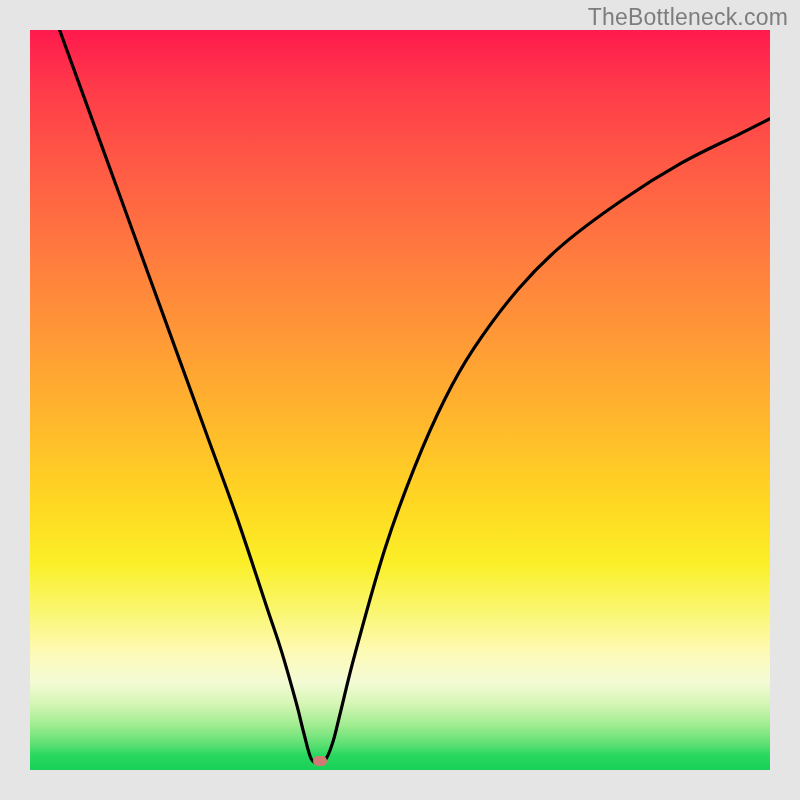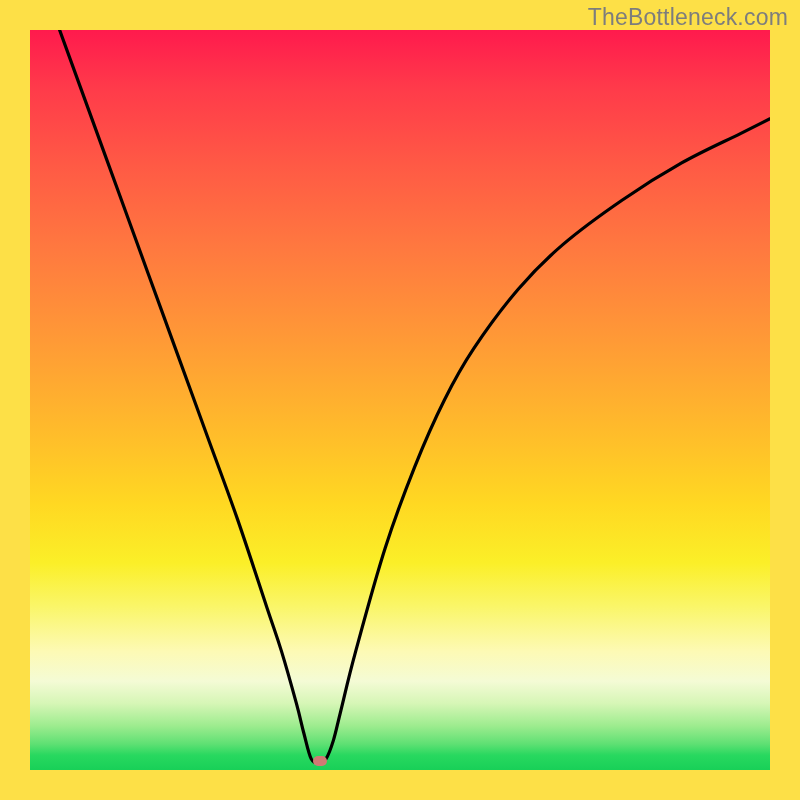--- a/index.html
+++ b/index.html
@@ -10,21 +10,21 @@
     background: #000;
     overflow: hidden;
     font-family: Arial, Helvetica, sans-serif;
   }
   .frame {
     position: absolute;
     top: 0;
     left: 0;
     width: 800px;
     height: 800px;
-    background: #fde047;
+    background: #e5e5e5;
   }
   .plot {
     position: absolute;
     top: 30px;
     left: 30px;
     width: 740px;
     height: 740px;
     
     background: linear-gradient(
       to bottom,

